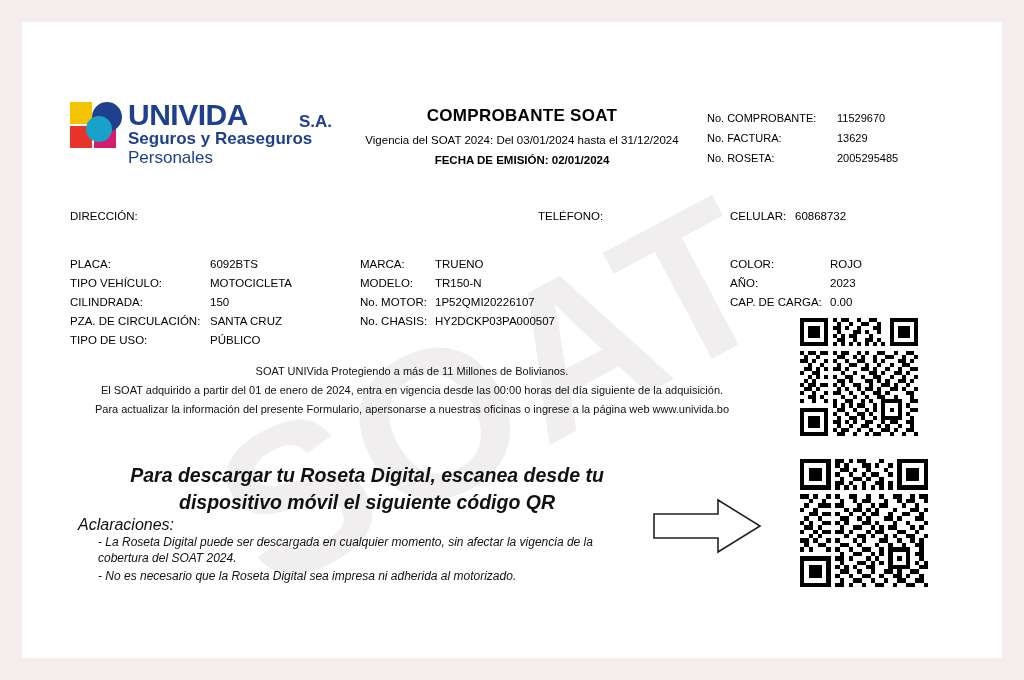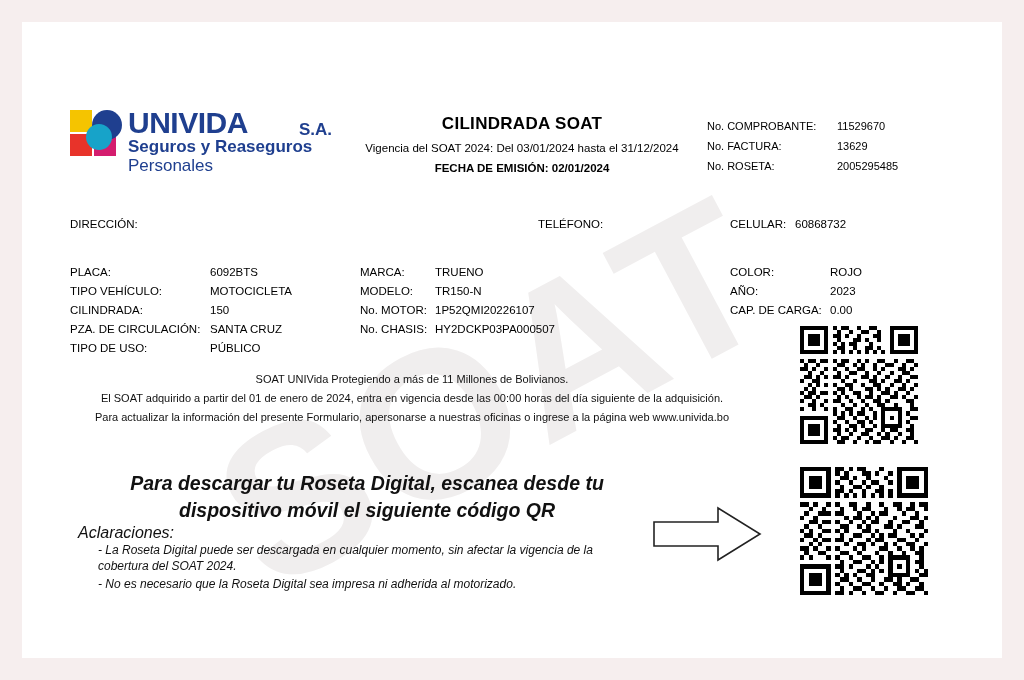--- a/index.html
+++ b/index.html
@@ -38,21 +38,21 @@
     font-size: 210px;
     font-weight: bold;
     color: #f0eeee;
     letter-spacing: 4px;
     transform: rotate(-28deg);
     font-family: "Liberation Sans", sans-serif;
   }
   .content {
     position: absolute;
     left: 0;
-    top: 8px;
+    top: 0;
     width: 884px;
     height: 636px;
   }
 
   
   .logo-wrap {
     position: absolute;
     left: 48px;
     top: 78px;
     width: 260px;
@@ -299,21 +299,21 @@
         <div class="sq magenta"></div>
         <div class="circ-blue"></div>
         <div class="circ-cyan"></div>
       </div>
       <div class="logo-uni">UNIVIDA</div>
       <div class="logo-sa">S.A.</div>
       <div class="logo-sub1">Seguros y Reaseguros</div>
       <div class="logo-sub2">Personales</div>
     </div>
 
-    <div class="doc-title">CILINDRADA SOAT</div>
+    <div class="doc-title">COMPROBANTE SOAT</div>
     <div class="doc-valid">Vigencia del SOAT 2024: Del 03/01/2024 hasta el 31/12/2024</div>
     <div class="doc-emit">FECHA DE EMISIÓN: 02/01/2024</div>
 
     <div class="hdr-right">
       <div class="hdr-row">
         <span class="k">No. COMPROBANTE:</span>
         <span class="v">11529670</span>
       </div>
       <div class="hdr-row">
         <span class="k">No. FACTURA:</span>

